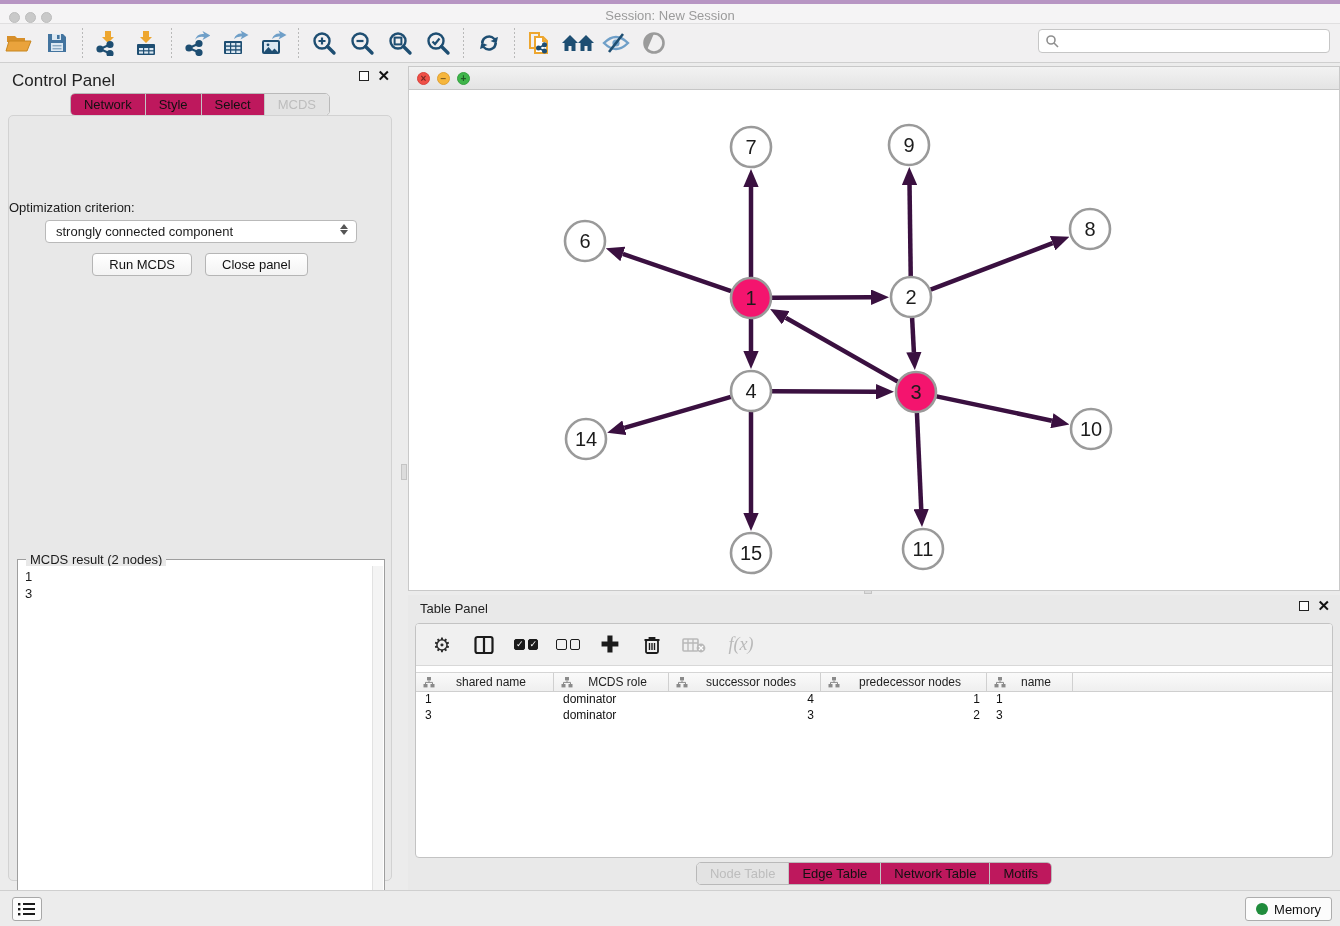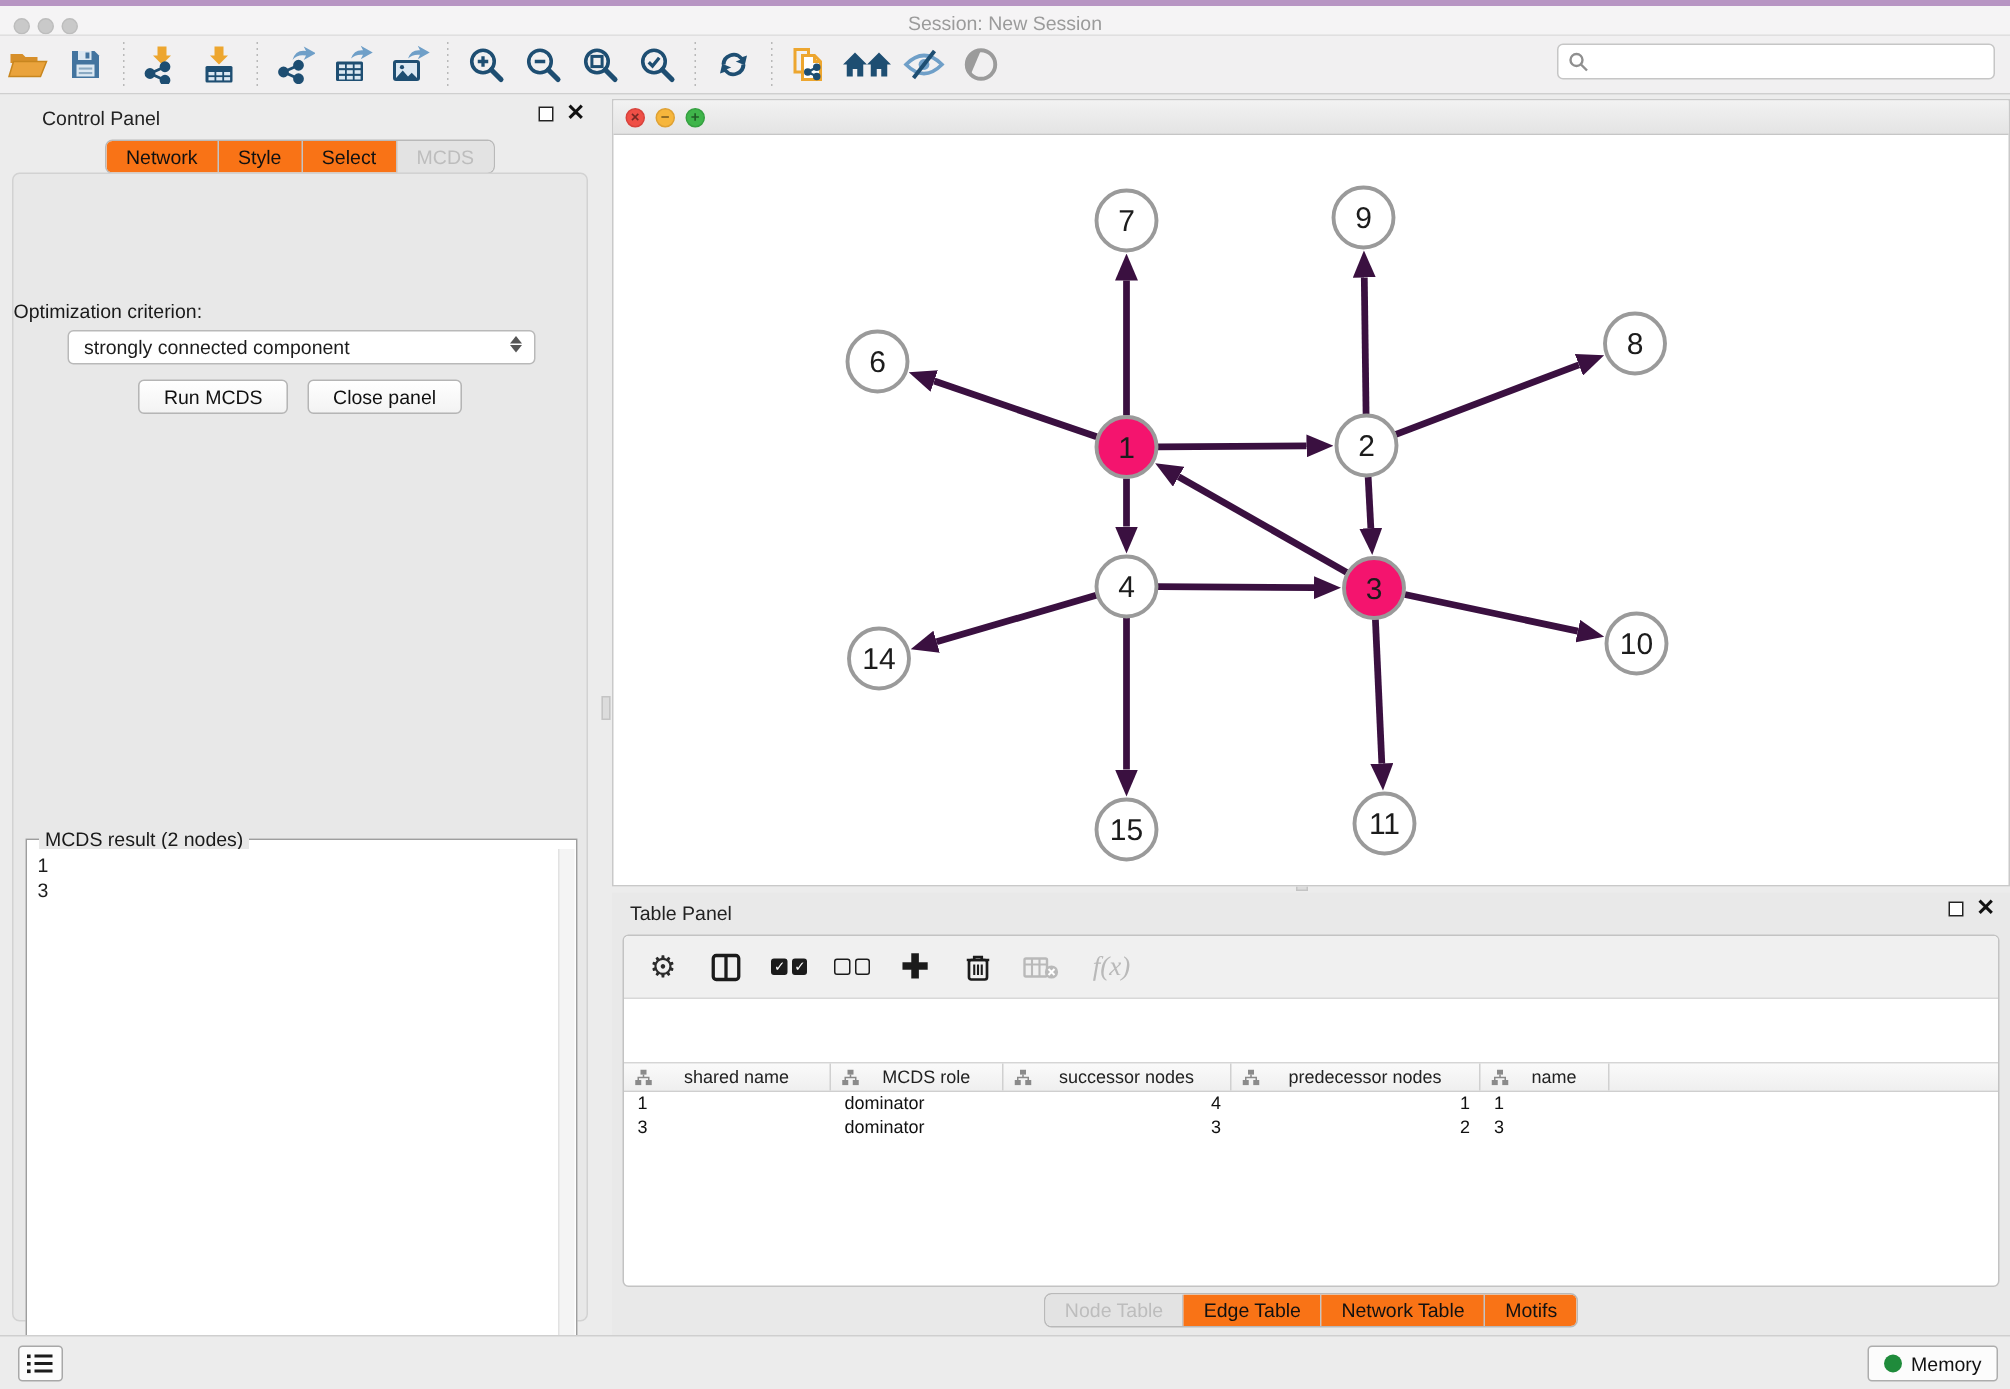--- a/index.html
+++ b/index.html
@@ -16,27 +16,27 @@
   
   .toolbar { position:absolute; left:0; top:23px; width:1340px; height:40px; background:#f1f0f1; border-top:1px solid #e0dfe0; border-bottom:1px solid #cfcfcf; display:flex; align-items:center; }
   .tb-icon { width:34px; height:32px; display:flex; align-items:center; justify-content:center; margin:0 2px; }
   .tb-sep { width:1px; height:30px; margin:0 6px; background-image:linear-gradient(#b9b9b9 40%, transparent 40%); background-size:1px 4px; }
   .search-wrap { position:absolute; right:10px; top:5px; width:292px; height:24px; background:#fff; border:1px solid #c6c6c6; border-radius:4px; display:flex; align-items:center; }
   .search-wrap svg { margin:0 4px 0 6px; }
   .search-input { border:none; outline:none; flex:1; height:20px; font-size:13px; font-family:"Liberation Sans",sans-serif; background:transparent; }
 
   
   .control-panel { position:absolute; left:0; top:63px; width:400px; height:827px; background:#ececec; }
-  .cp-header { position:absolute; left:28px; top:8px; font-size:13px; color:#222; }
+  .cp-header { position:absolute; left:12px; top:8px; font-size:17px; color:#222; }
   .panel-btns { position:absolute; right:10px; top:8px; display:flex; gap:8px; align-items:center; }
   .float-btn { width:10px; height:10px; border:1.6px solid #222; display:inline-block; background:#fff; }
   .close-btn { font-size:15px; font-weight:bold; color:#111; line-height:10px; cursor:default; }
   .cp-tabs { position:absolute; left:0; top:30px; width:100%; display:flex; justify-content:center; }
   .tab-group { display:flex; border:1px solid #b9b9b9; border-radius:5px; overflow:hidden; background:#fff; }
-  .tab { padding:3px 13px; font-size:13px; background:#f97316; color:#111; border-right:1px solid #c4c4c4; white-space:nowrap; }
+  .tab { padding:3px 13px; font-size:13px; background:#be185d; color:#111; border-right:1px solid #c4c4c4; white-space:nowrap; }
   .tab:last-child { border-right:none; }
   .tab.active-gray { background:#e3e3e3; color:#bdbdbd; }
   .cp-body { position:absolute; left:8px; top:52px; width:384px; height:766px; background:#e8e8e8; border:1px solid #d2d2d2; border-radius:5px; }
   .opt-label { position:absolute; left:0; width:100%; top:84px; text-align:left; font-size:13px; color:#1a1a1a; }
   .combo { position:absolute; left:36px; top:104px; width:312px; height:23px; background:#fff; border:1px solid #b9b9b9; border-radius:4px; display:flex; align-items:center; padding-left:10px; font-size:13px; }
   .combo-arrows { position:absolute; right:8px; top:3px; display:flex; flex-direction:column; gap:1px; }
   .arr-up { width:0; height:0; border-left:4px solid transparent; border-right:4px solid transparent; border-bottom:5px solid #555; }
   .arr-dn { width:0; height:0; border-left:4px solid transparent; border-right:4px solid transparent; border-top:5px solid #555; }
   .cp-buttons { position:absolute; left:0; top:137px; width:100%; display:flex; justify-content:center; gap:13px; }
   .btn { background:linear-gradient(#ffffff,#f3f3f3); border:1px solid #b5b5b5; border-radius:4px; padding:3px 16px; font-size:13px; color:#111; }
@@ -67,21 +67,21 @@
   .tp-toolbar { position:absolute; left:0; top:0; width:100%; height:42px; background:#f0f0f0; border-bottom:1px solid #d8d8d8; display:flex; align-items:center; padding-left:14px; gap:18px; }
   .tp-tool { display:flex; align-items:center; justify-content:center; width:24px; height:24px; }
   .gear-glyph { font-size:20px; color:#2b2b2b; line-height:20px; }
   .plus-glyph { font-size:22px; font-weight:bold; color:#1b1b1b; line-height:20px; }
   .fx-glyph { font-family:"Liberation Serif", serif; font-style:italic; font-size:18px; color:#b9b9b9; }
   .chk { width:11px; height:11px; border:1.6px solid #1b1b1b; border-radius:2px; display:inline-block; }
   .chk.filled { background:#1b1b1b; position:relative; }
   .chk.filled::after { content:"✓"; color:#fff; font-size:9px; position:absolute; left:1px; top:-1px; }
   .chk + .chk { margin-left:3px; }
   .tbl { position:absolute; left:0; top:48px; width:100%; }
-  .tbl-header { display:flex; height:20px; background:linear-gradient(#fafafa,#efefef); border-top:1px solid #d5d5d5; border-bottom:1px solid #cfcfcf;margin-top:36px; }
+  .tbl-header { display:flex; height:20px; background:linear-gradient(#fafafa,#efefef); border-top:1px solid #d5d5d5; border-bottom:1px solid #cfcfcf; }
   .tbl-hcell { position:relative; display:flex; align-items:center; border-right:1px solid #d0d0d0; font-size:12px; color:#222; }
   .tbl-hcell .hicon { margin:0 4px 0 7px; flex:none; }
   .tbl-hcell .hlabel { flex:1; text-align:center; padding-right:10px; }
   .tbl-row { display:flex; height:16px; background:#fff; font-size:12px; color:#111; }
   .tbl-cell { overflow:hidden; white-space:nowrap; }
   .tbl-cell.left { text-align:left; padding-left:9px; }
   .tbl-cell.right { text-align:right; padding-right:7px; }
   .tp-tabs { position:absolute; left:0; bottom:5px; width:100%; display:flex; justify-content:center; }
 
   

